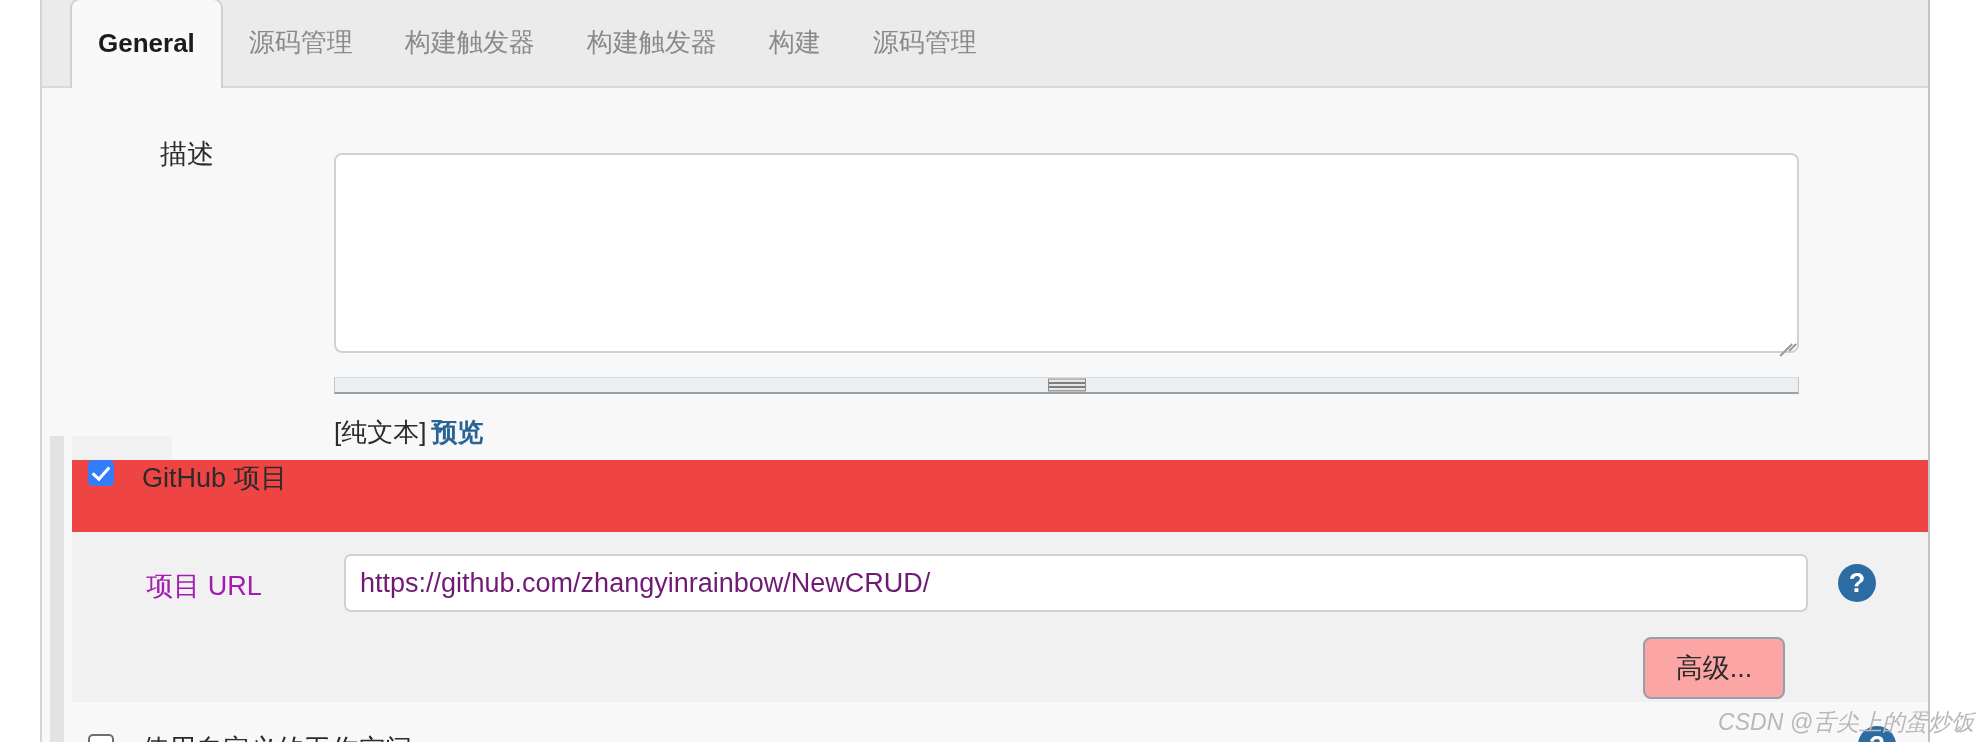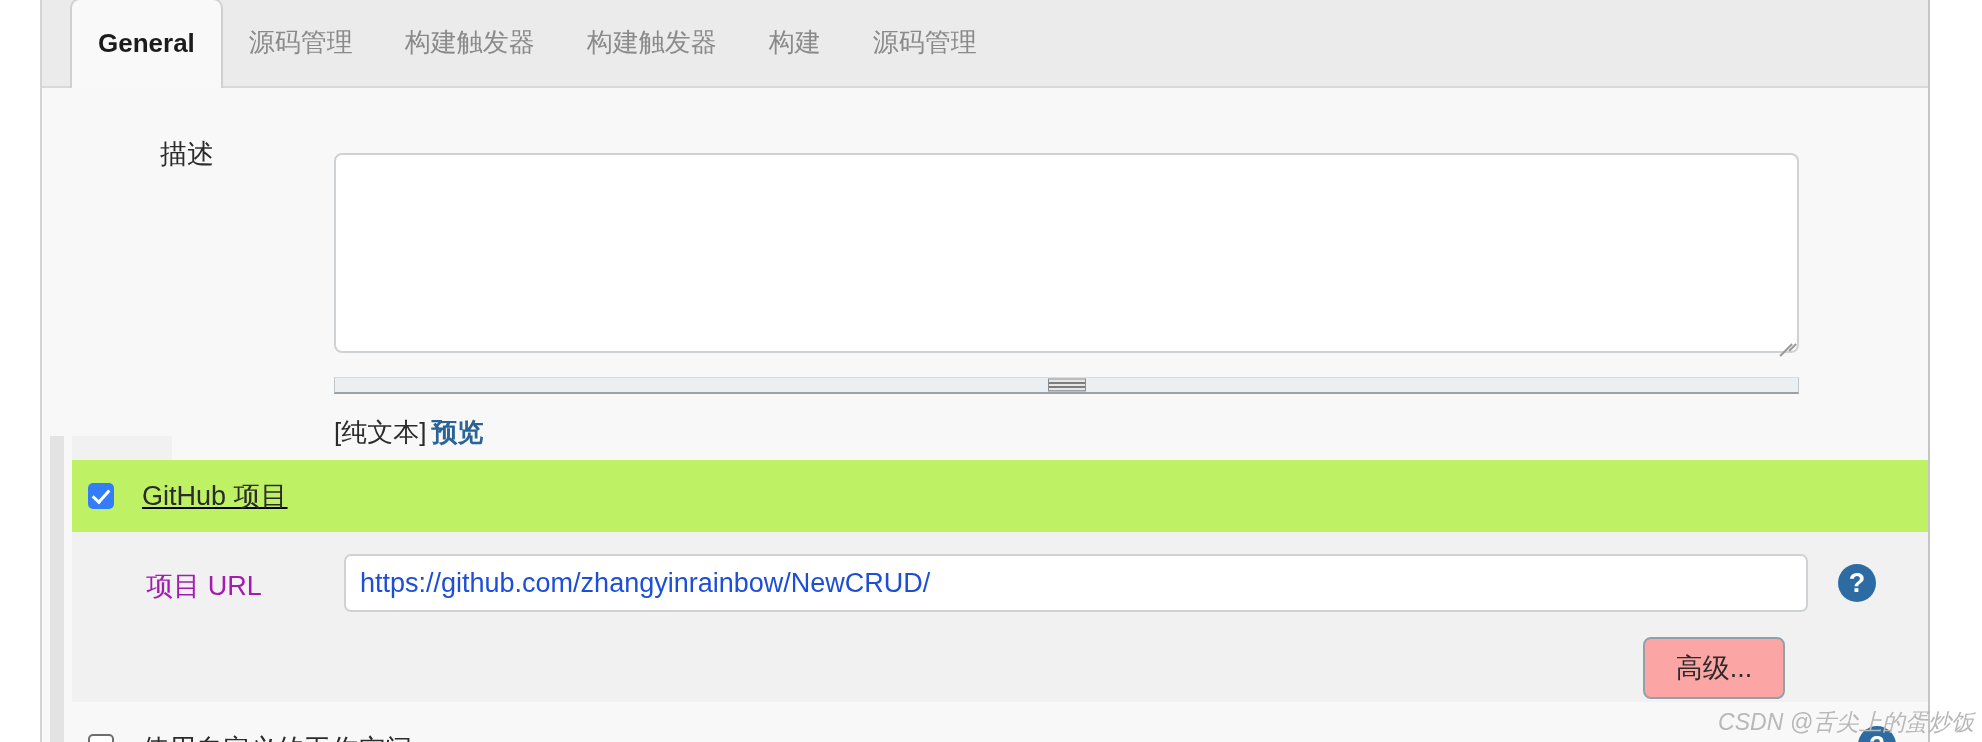--- a/index.html
+++ b/index.html
@@ -182,25 +182,23 @@
   }
   .block-cap {
     height: 24px;
     background: #f1f1f1;
     width: 100px;
   }
 
   .row-checkbox {
     position: relative;
     height: 72px;
-    background: #bef264;
+    background: #ef4444;
     display: flex;
-    align-items: center;
     padding-left: 16px;
-    text-decoration: underline;
   }
   .jk-checkbox {
     width: 26px;
     height: 26px;
     border-radius: 5px;
     background: #337dfa;
     position: relative;
     flex: none;
     cursor: pointer;
   }
@@ -246,21 +244,21 @@
     position: absolute;
     left: 272px;
     top: 22px;
     width: 1464px;
     height: 58px;
     background: #ffffff;
     border: 2px solid #cfd2d4;
     border-radius: 7px;
     box-sizing: border-box;
     font-size: 27px;
-    color: #1d4ed8;
+    color: #701a75;
     font-family: "Liberation Sans", "DejaVu Sans", sans-serif;
     padding: 0 14px;
     outline: none;
   }
   .help-icon {
     position: absolute;
     left: 1766px;
     top: 32px;
     width: 38px;
     height: 38px;

